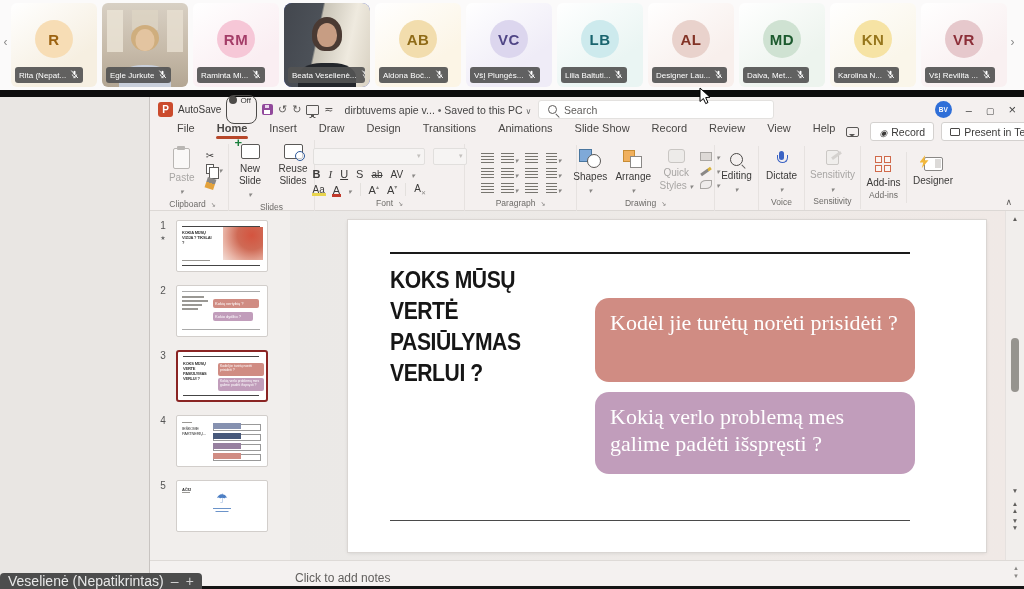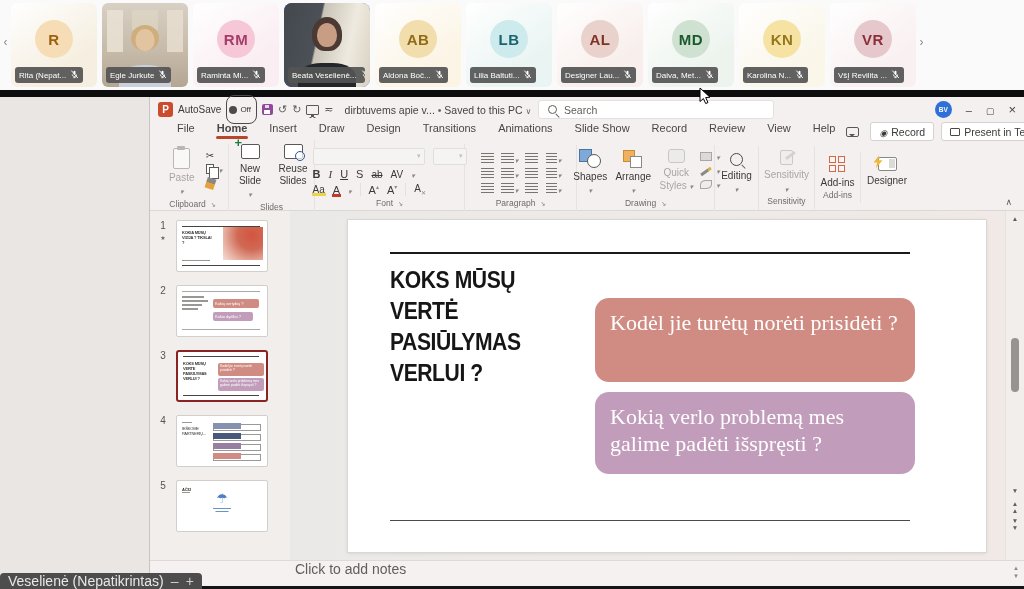--- a/index.html
+++ b/index.html
@@ -31,21 +31,21 @@
   .black-bar{position:absolute;left:0;top:90px;width:1024px;height:7px;background:#0d0d0d}
   body::after{content:"";position:absolute;left:0;bottom:0;width:1024px;height:3px;background:#141414;z-index:40}
 
   
   .ppt{position:absolute;left:150px;top:97px;width:874px;height:492px;background:#f4f0ef;box-shadow:-1px 0 0 #c8c4c1}
 
   
   .titlebar{height:25px;display:flex;align-items:center;gap:5px;padding:0 6px 0 8px;position:relative;font-size:10.5px;color:#3b3a39}
   .pptlogo{width:15px;height:15px;border-radius:3px;background:#cb4b2d;color:#fff;font-weight:bold;font-size:10px;display:flex;align-items:center;justify-content:center}
   .pptlogo::before{content:"P"}
-  .toggle{display:inline-flex;align-items:center;gap:3px;border:1.4px solid #4d4b49;border-radius:8px;height:29px;padding:0 5px 0 2px;font-size:8px;color:#333}
+  .toggle{display:inline-flex;gap:3px;border:1.4px solid #4d4b49;border-radius:8px;height:29px;padding:0 5px 0 2px;font-size:8px;color:#333}
   .toggle .knob{width:8px;height:8px;border-radius:50%;background:#4d4b49;display:inline-block}
   .toggle em{font-style:normal}
   .saveic{width:11px;height:11px;background:#91499b;border-radius:2px;position:relative}
   .saveic::after{content:"";position:absolute;left:2.5px;bottom:1px;width:6px;height:4px;background:#fff}
   .saveic::before{content:"";position:absolute;left:3.5px;top:1px;width:4px;height:3px;background:#e9d6ec}
   .qat{font-size:11px;color:#5a5856}
   .i-undo::before{content:"↺"} .i-redo::before{content:"↻"} .i-eq::before{content:"≂"}
   .monic{width:13px;height:10px;border:1.3px solid #5a5856;border-radius:1px;position:relative}
   .monic::after{content:"";position:absolute;left:4px;bottom:-3.5px;width:3px;height:2.5px;background:#5a5856;box-shadow:-2px 1.5px 0 -0.5px #5a5856,2px 1.5px 0 -0.5px #5a5856}
   .doc{margin-left:6px;white-space:nowrap;color:#444}
@@ -163,21 +163,21 @@
   .sbox.b1{top:78px;height:84px}
   .sbox.b2{top:172px;height:82px}
 
   .vscroll{width:19px;background:#f1eeec;border-left:1px solid #e5e1df;position:relative}
   .vscroll span{position:absolute;left:50%;transform:translateX(-50%);font-size:6.5px;color:#605e5c;cursor:pointer;line-height:7px;text-align:center}
   .i-up::before{content:"▲"} .i-down::before{content:"▼"}
   .sthumb{position:absolute;left:5px;top:127px;width:8px;height:54px;border-radius:4px;background:#96948f;cursor:grab}
   .dbl{display:flex;flex-direction:column;gap:0}
 
   
-  .notesbar{position:absolute;left:0;top:463px;width:874px;height:25px;background:#f4f1f0;border-top:1px solid #dedad7;display:flex;align-items:flex-start;font-size:14px;color:#605e5c;cursor:text}
+  .notesbar{position:absolute;left:0;top:463px;width:874px;height:25px;background:#f4f1f0;border-top:1px solid #dedad7;display:flex;align-items:flex-end;font-size:12px;color:#605e5c;cursor:text}
   .notesbar>span{margin-left:145px}
   .nb-arrows{position:absolute;right:5px;top:3px;margin:0!important;display:flex;flex-direction:column;line-height:8px;font-size:6px;color:#8a8886;text-align:center}
 
   
   .overlay-pill{position:absolute;left:0;bottom:0;height:16px;background:#4d4d4d;color:#e8e8e8;font-size:14px;display:flex;gap:7px;padding:0 8px;border-radius:4px 4px 0 0;z-index:60;white-space:nowrap}
   .op-min::before{content:"–";color:#cfcfcf}
   .op-plus::before{content:"+";color:#cfcfcf}
 
   .cursor{position:absolute;left:699px;top:87px;z-index:99}
   .i-chevl::before{content:"‹"} .i-chevr::before{content:"›"}
@@ -253,20 +253,34 @@
               <path d="M1.8 0.8l8.6 9.8" stroke="#fff" stroke-width="1.3"></path>
             </svg></span>
         </div>
       </div>
       <div class="tile" style="background: linear-gradient(145deg, rgb(255, 255, 255) 0%, rgb(252, 245, 230) 70%);">
         <div class="pcirc" style="background: rgb(242, 221, 173); color: rgb(143, 107, 23);">
           <span>AB</span>
         </div>
         <div class="pname">
           <span>Aldona Boč...</span>
+          <span><svg width="9" height="9" viewBox="0 0 12 12">
+              <rect x="4.7" y="1" width="2.6" height="5.2" rx="1.3" fill="#fff"></rect>
+              <path d="M3 5.8a3 3 0 0 0 6 0" fill="none" stroke="#fff" stroke-width="1"></path>
+              <path d="M6 8.8V10.2M4.3 10.2h3.4" stroke="#fff" stroke-width="1"></path>
+              <path d="M1.8 0.8l8.6 9.8" stroke="#fff" stroke-width="1.3"></path>
+            </svg></span>
+        </div>
+      </div>
+      <div class="tile" style="background: linear-gradient(145deg, rgb(255, 255, 255) 0%, rgb(239, 236, 247) 70%);">
+        <div class="pcirc" style="background: rgb(220, 214, 238); color: rgb(79, 69, 133);">
+          <span>VC</span>
+        </div>
+        <div class="pname">
+          <span>VšĮ Plungės...</span>
           <span><svg width="9" height="9" viewBox="0 0 12 12">
               <rect x="4.7" y="1" width="2.6" height="5.2" rx="1.3" fill="#fff"></rect>
               <path d="M3 5.8a3 3 0 0 0 6 0" fill="none" stroke="#fff" stroke-width="1"></path>
               <path d="M6 8.8V10.2M4.3 10.2h3.4" stroke="#fff" stroke-width="1"></path>
               <path d="M1.8 0.8l8.6 9.8" stroke="#fff" stroke-width="1.3"></path>
             </svg></span>
         </div>
       </div>
       <div class="tile" style="background: linear-gradient(145deg, rgb(255, 255, 255) 0%, rgb(234, 245, 243) 70%);">
         <div class="pcirc" style="background: rgb(205, 234, 237); color: rgb(25, 100, 110);">
@@ -539,20 +553,30 @@
 
     <div class="rgroup" style="width:44px">
       <div class="bigbtn">
         <span class="mag ed"></span>
         <span>Editing</span>
           <i class="i-caret"></i>
       </div>
       <div class="glabel">&nbsp;</div>
     </div>
 
+    <div class="rgroup" style="width:46px">
+      <div class="bigbtn">
+        <span class="mic-ic"></span>
+        <span>Dictate</span>
+          <i class="i-caret"></i>
+      </div>
+      <div class="glabel">
+          <span>Voice</span>
+        </div>
+    </div>
 
     <div class="rgroup" style="width:56px">
       <div class="bigbtn dim">
         <span class="sens-ic"></span>
         <span>Sensitivity</span>
           <i class="i-caret"></i>
       </div>
       <div class="glabel">
           <span>Sensitivity</span>
         </div>

